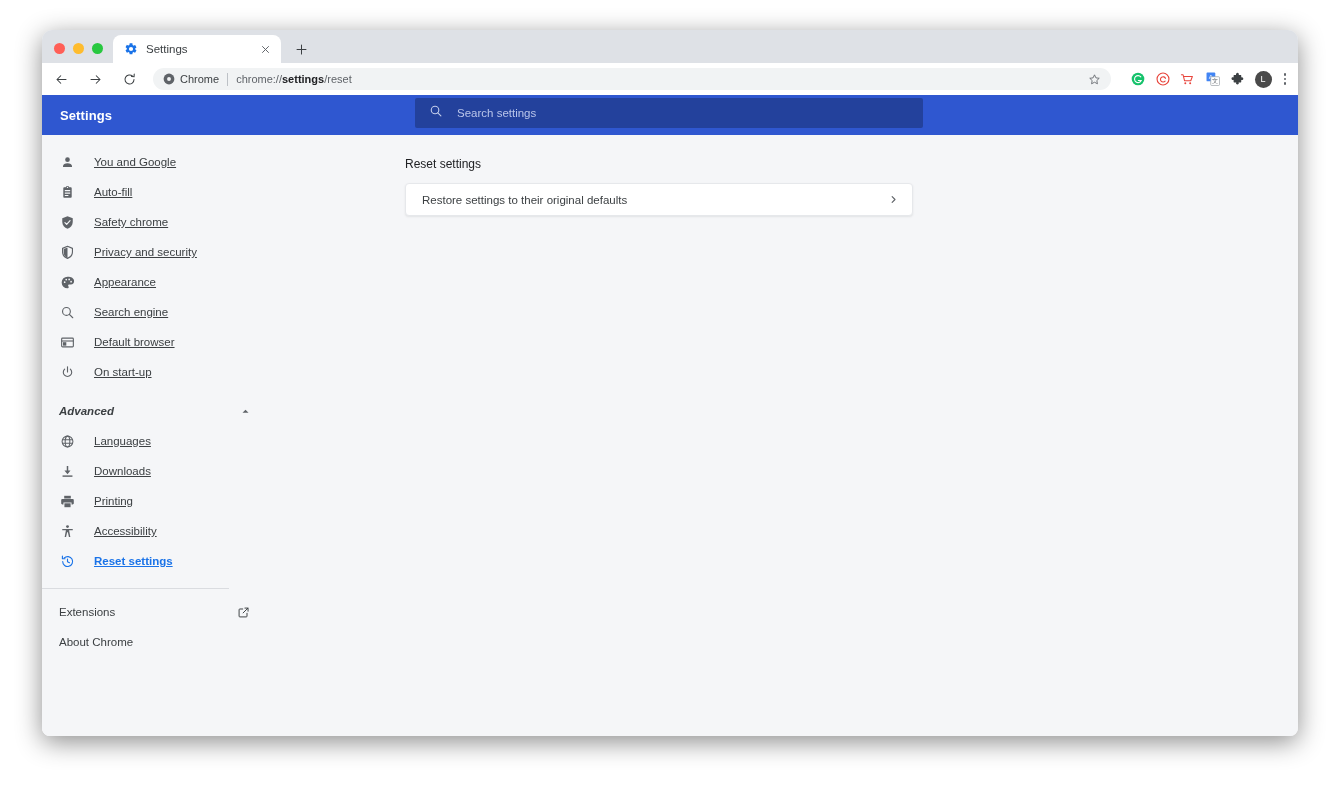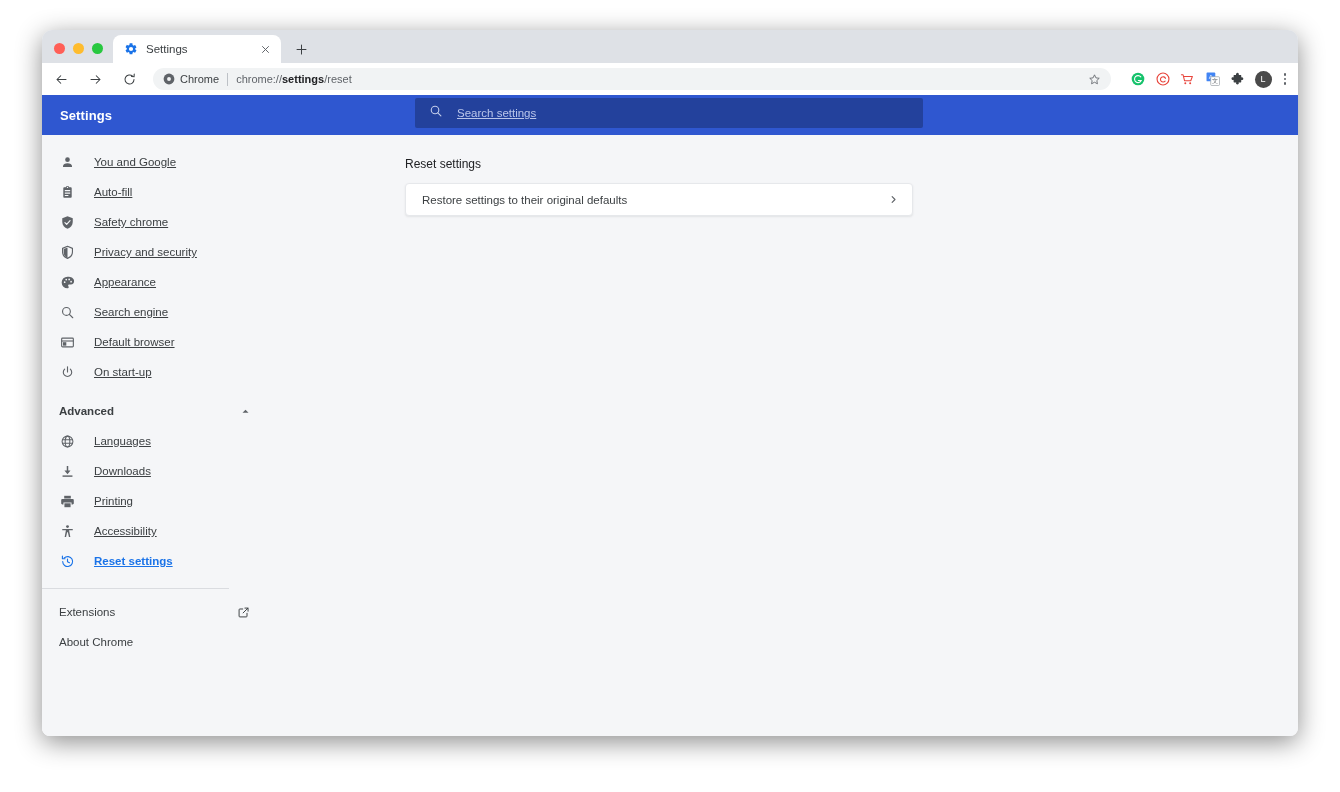--- a/index.html
+++ b/index.html
@@ -117,21 +117,21 @@
   .search-box {
     position: absolute;
     left: 373px; top: 3px;
     width: 508px; height: 30px;
     background: #23419c;
     display: flex; align-items: center;
     padding: 0 14px;
     gap: 14px;
     border-radius: 2px;
   }
-  .search-ph { font-size: 11.5px; color: #b9c5ea; text-decoration: underline; }
+  .search-ph { font-size: 11.5px; color: #b9c5ea; }
 
   
   .settings-body { display: flex; height: 633px; background: #f5f6f8; }
 
   
   .sidebar {
     width: 232px; flex: 0 0 232px;
     padding-top: 12px;
     background: #f5f6f8;
   }
@@ -149,20 +149,21 @@
   }
   .nav-label { font-size: 11.5px; color: #3c4043; text-decoration: underline; }
   .nav-item.active .nav-label { color: #1a73e8; font-weight: 700; }
   .nav-item.active .nav-ic { color: #1a73e8; }
 
   .adv-head {
     display: flex; align-items: center;
     height: 30px;
     padding: 0 24px 0 17px;
     margin-top: 9px;
+    font-style: italic;
   }
   .adv-label { font-size: 11.5px; color: #3c4043; font-weight: 700; flex: 1 1 auto; }
   .adv-caret { color: #5f6368; display: flex; align-items: center; }
 
   .sb-divider { height: 1px; background: #dadce0; margin: 12px 0 8px 0; width: 187px; }
 
   .plain-item {
     display: flex; align-items: center;
     height: 30px;
     padding: 0 24px 0 17px;

